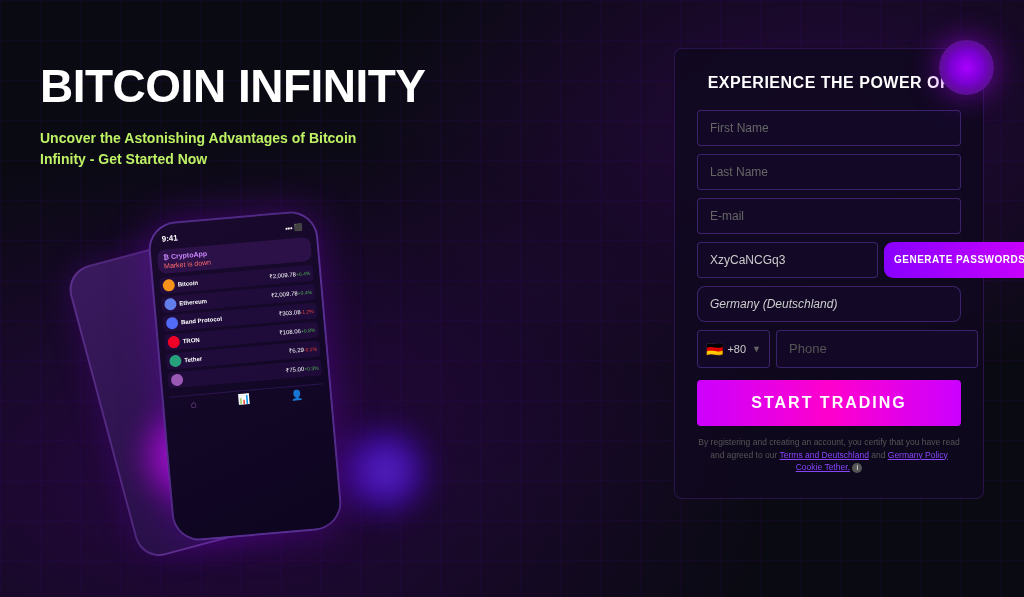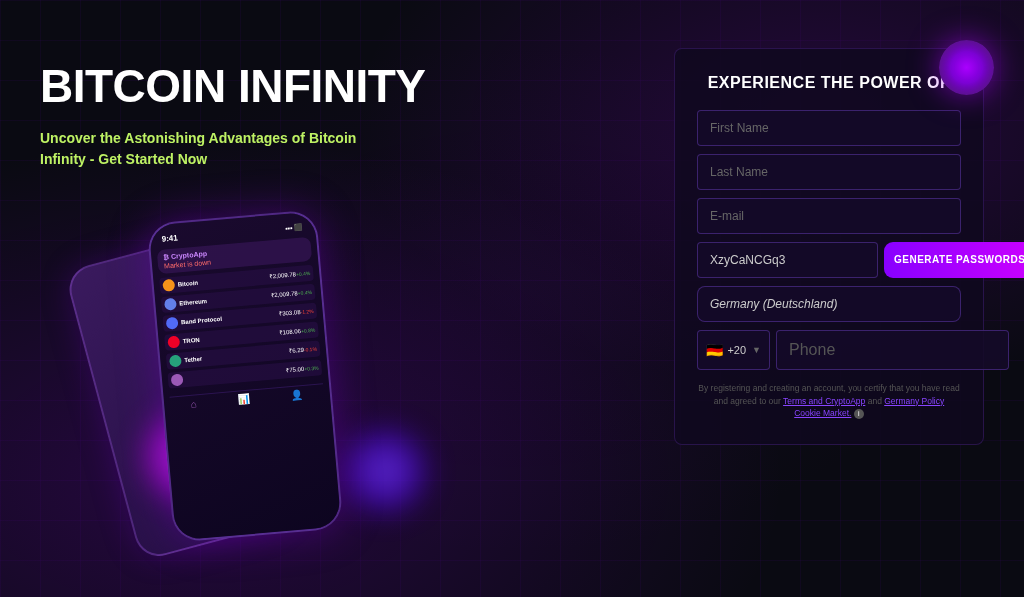--- a/index.html
+++ b/index.html
@@ -336,21 +336,21 @@
       font-size: 14px;
     }
 
     .phone-number-input {
       flex: 1;
       background: rgba(20,10,40,0.9);
       border: 1px solid rgba(100,60,180,0.5);
       border-radius: 4px;
       padding: 10px 12px;
       color: #888;
-      font-size: 16px;
+      font-size: 13px;
       outline: none;
     }
 
     .phone-number-input::placeholder {
       color: #555;
     }
 
     .start-trading-btn {
       width: 100%;
       background: linear-gradient(90deg, #cc00ff, #ff00cc, #cc00ff);
@@ -512,27 +512,28 @@
       <button class="generate-btn">GENERATE PASSWORDS</button>
     </div>
 
     <select class="country-select">
       <option>Germany (Deutschland)</option>
     </select>
 
     <div class="phone-row">
       <div class="phone-code-select">
         <span class="flag-icon">🇩🇪</span>
-        <span style="color:#ccc; font-size:11px;">+20</span>
+        <span style="color:#ccc; font-size:11px;">+80</span>
         <span style="color:#666; font-size:9px; margin-left:2px;">▼</span>
       </div>
       <input class="phone-number-input" type="tel" placeholder="Phone" style="">
     </div>
 
+    <button class="start-trading-btn">START TRADING</button>
 
     <div class="terms-text">
-      <span>By registering and creating an account, you certify that you have read and agreed to our </span><a class="terms-link">Terms and CryptoApp</a><span> and </span><a class="terms-link">Germany Policy</a>
-      <br><a class="terms-link">Cookie Market.</a>
+      <span>By registering and creating an account, you certify that you have read and agreed to our </span><a class="terms-link">Terms and Deutschland</a><span> and </span><a class="terms-link">Germany Policy</a>
+      <br><a class="terms-link">Cookie Tether.</a>
       <span class="info-icon">i</span>
     </div>
   </div>
 
 </div>
 
 </body></html>

